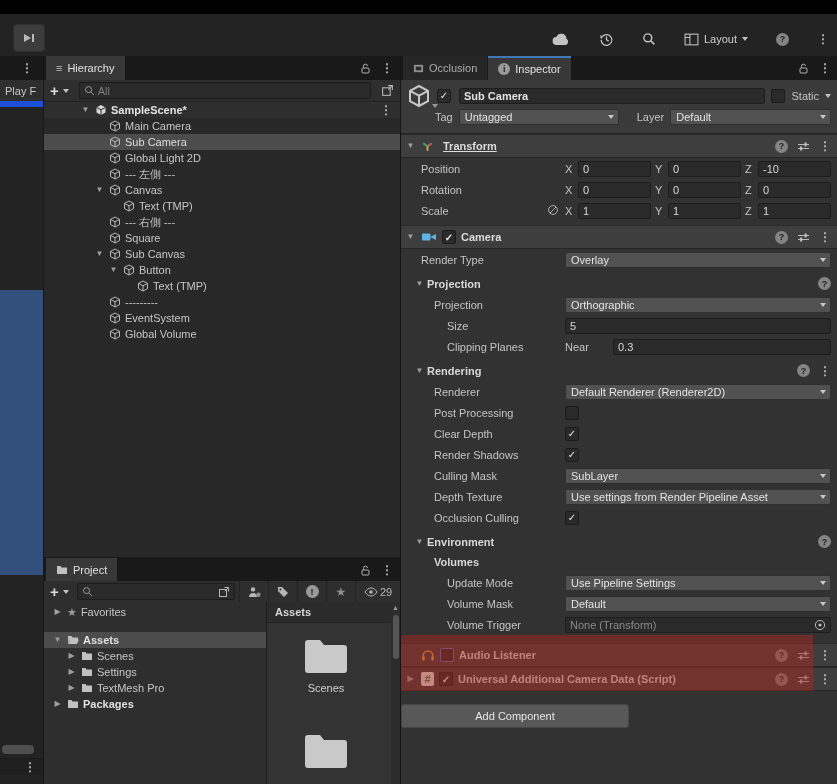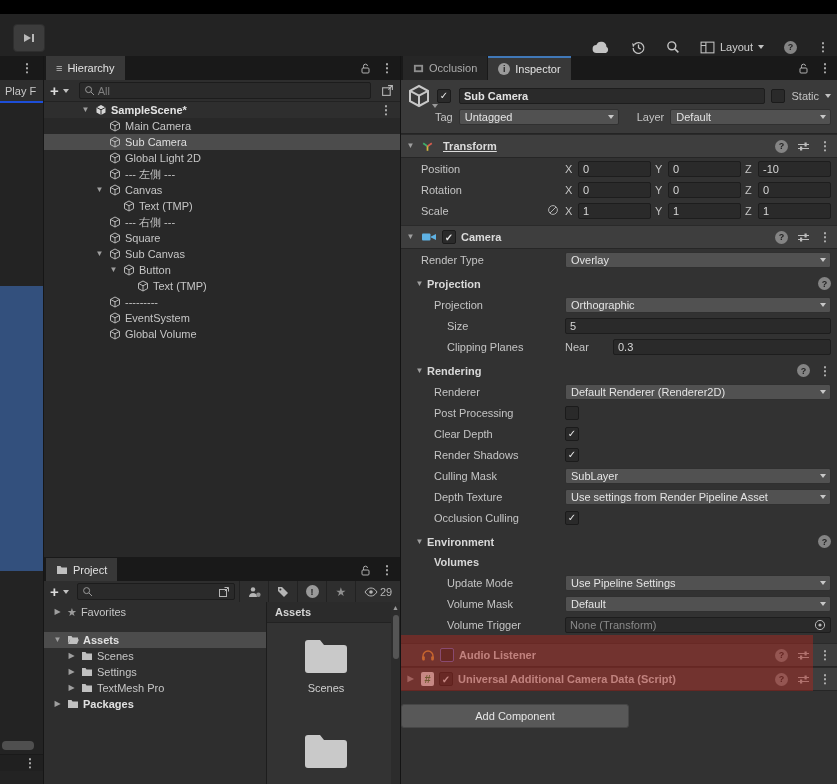--- a/index.html
+++ b/index.html
@@ -5,21 +5,21 @@
   html,body{margin:0;padding:0;background:#101010;}
   #root{position:relative;width:837px;height:784px;background:#282828;overflow:hidden;
         font-family:"Liberation Sans",sans-serif;font-size:11px;color:#c8c8c8;}
   .abs{position:absolute;}
   .ic{display:inline-flex;align-items:center;justify-content:center;flex:0 0 auto;}
   svg{display:block;}
   
   #topbar-black{left:0;top:0;width:837px;height:14px;background:#000;}
   #main-toolbar{left:0;top:14px;width:837px;height:42px;background:#232323;border-bottom:1px solid #161616;}
   #step-btn{position:absolute;left:13px;top:10px;width:30px;height:26px;background:#3c3c3c;border:1px solid #2e2e2e;border-radius:4px;display:flex;align-items:center;justify-content:center;}
-  #toolbar-right{position:absolute;right:8px;top:12px;height:42px;display:flex;align-items:center;gap:20px;}
+  #toolbar-right{position:absolute;right:8px;top:4px;height:42px;display:flex;align-items:center;gap:28px;}
   #layout-btn{display:flex;align-items:center;gap:5px;color:#cfcfcf;}
   .td{width:0;height:0;border-left:3.5px solid transparent;border-right:3.5px solid transparent;border-top:4.5px solid #c2c2c2;}
   .kb{color:#bdbdbd;font-size:12px;font-weight:bold;line-height:1;}
   .qi{width:13px;height:13px;border-radius:50%;background:#848484;color:#232323;font-size:9px;font-weight:bold;display:flex;align-items:center;justify-content:center;}
   
   #left-strip{left:0;top:56px;width:43px;height:728px;background:#232323;border-right:1px solid #161616;}
   #hierarchy-panel{left:44px;top:56px;width:356px;height:501px;background:#282828;}
   #project-panel{left:44px;top:557px;width:356px;height:227px;background:#2e2e2e;border-top:1px solid #191919;}
   #inspector-panel{left:400px;top:56px;width:437px;height:728px;background:#323232;border-left:1px solid #141414;}
   .tabs{height:24px;background:#191919;display:flex;align-items:stretch;position:relative;}
@@ -114,21 +114,21 @@
       </span>
       <span class="qi">?</span>
       <span class="kb">⋮</span>
     </div>
   </div>
 
   <div id="left-strip" class="abs">
     <div style="height:24px;background:#191919;display:flex;align-items:center;justify-content:flex-end;padding-right:10px;">
       <span class="kb">⋮</span>
     </div>
-    <div style="height:21px;background:#2e2e2e;border-bottom:2px solid #1d4ed8;display:flex;align-items:center;padding-left:5px;overflow:hidden;white-space:nowrap;">
+    <div style="height:21px;background:#2e2e2e;border-bottom:6px solid #1d4ed8;display:flex;align-items:center;padding-left:5px;overflow:hidden;white-space:nowrap;">
       <span style="color:#c8c8c8;">Play F</span>
     </div>
     <div style="height:183px;background:#232323;"></div>
     <div style="height:285px;background:#33507d;"></div>
     <div style="height:183px;background:#232323;position:relative;">
       <div style="position:absolute;left:2px;bottom:4px;width:32px;height:9px;background:#4f4f4f;border-radius:4px;"></div>
     </div>
     <div style="height:16px;background:#202020;border-top:1px solid #1a1a1a;display:flex;align-items:center;padding-left:24px;">
       <span class="kb">⋮</span>
     </div>

